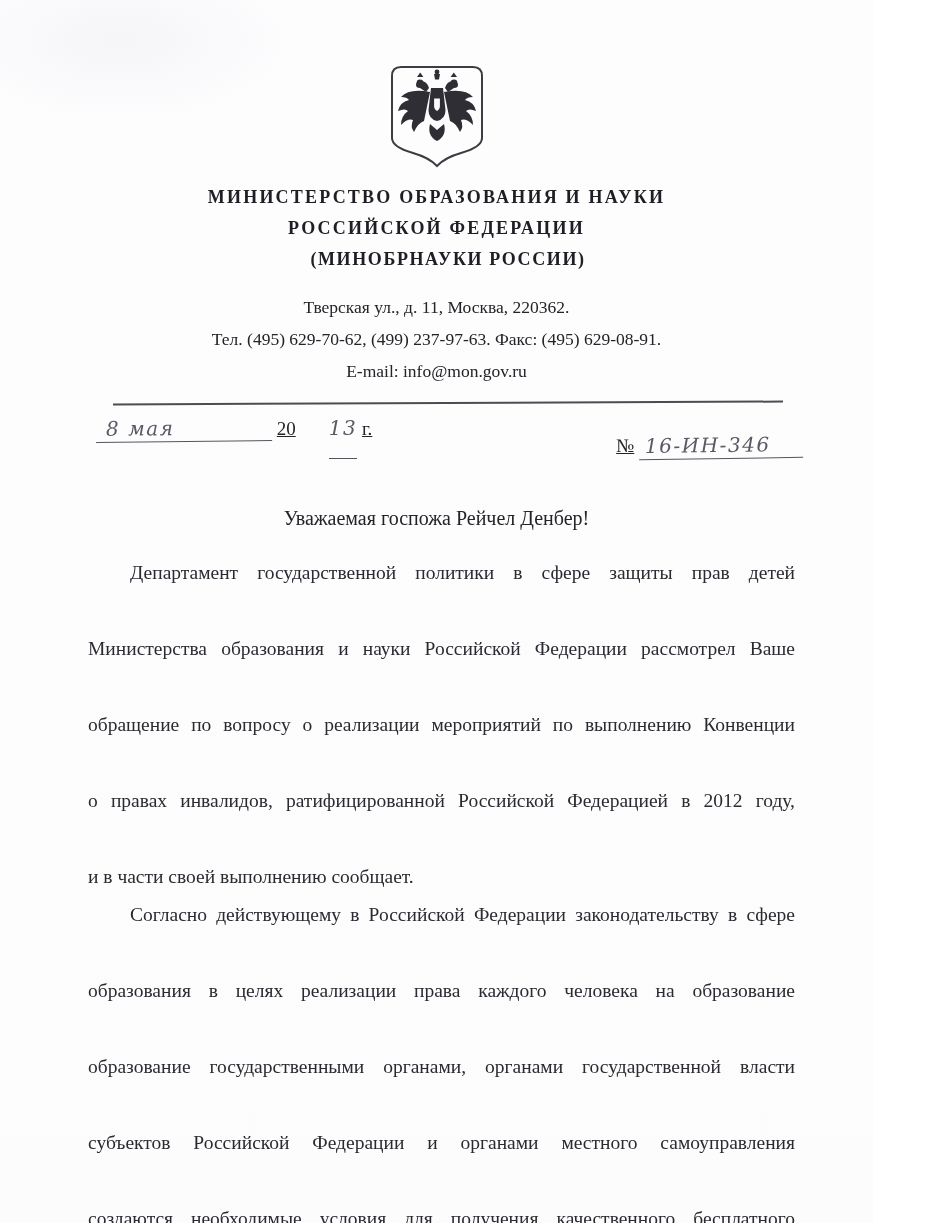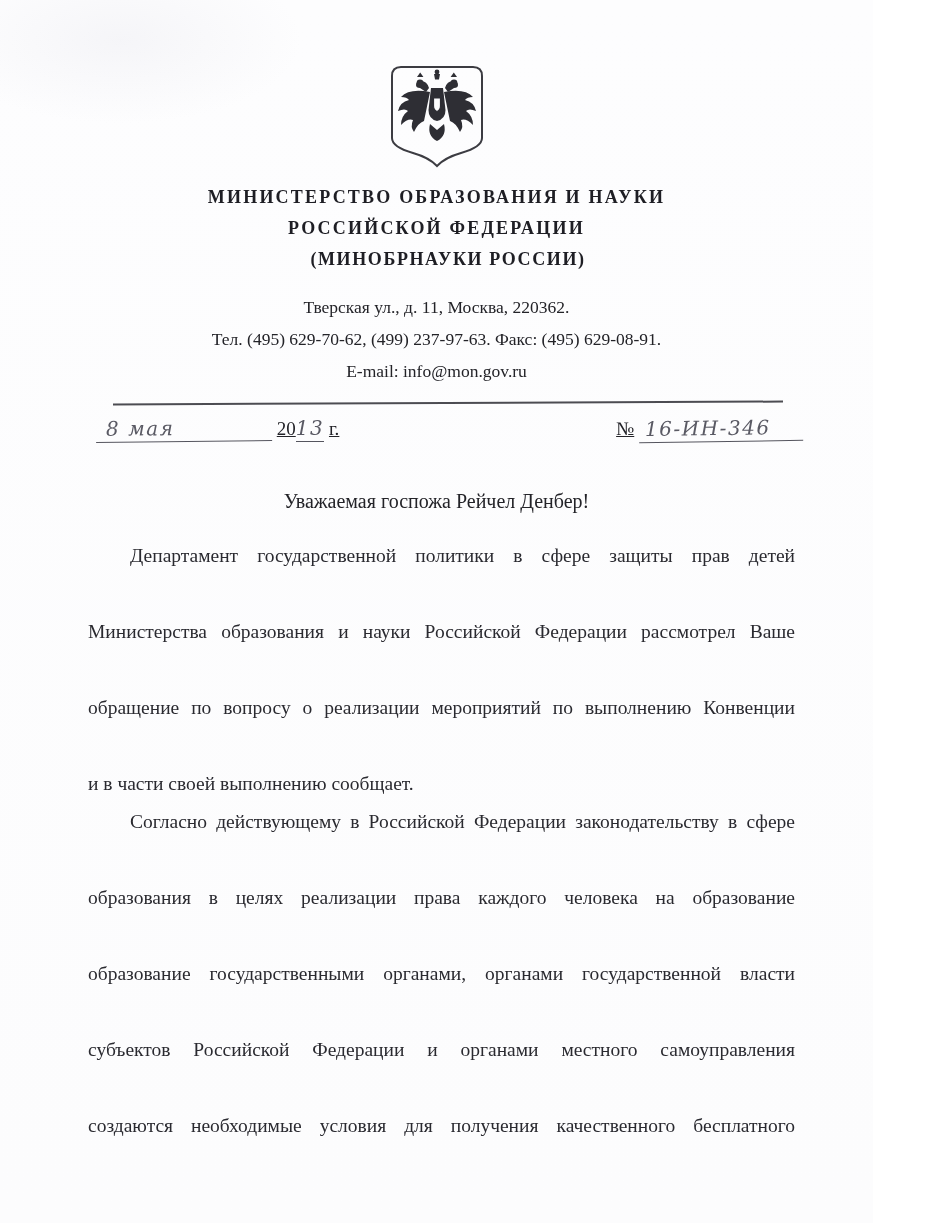--- a/index.html
+++ b/index.html
@@ -41,21 +41,21 @@
     font-size:19px;
   }
   .hw{
     font-style:italic;
     color:#5a5a64;
     letter-spacing:1.5px;
     font-size:20px;
     font-family:"DejaVu Serif", serif;
   }
   .u-long{display:inline-block;min-width:160px;border-bottom:1.5px solid #55555e;padding:0 6px 1px 10px;transform:rotate(-.6deg);}
-  .u-short{display:inline-block;min-width:26px;border-bottom:1.5px solid #55555e;text-align:center;padding-bottom:1px;}
+  .u-short{display:inline-block;min-width:26px;border-bottom:1.5px solid #55555e;text-align:center;padding-bottom:18px;margin-left:33px;}
   .u-num{display:inline-block;min-width:150px;border-bottom:1.5px solid #55555e;padding:0 8px 1px 6px;transform:rotate(-.8deg);}
   .date-left span.printed, .date-right span.printed{color:#232328;text-decoration:underline;}
   
   .salutation{
     margin-top:48px;
     text-align:center;
     font-size:20px;color:#232328;
   }
   .body-text{
     margin:24px 78px 0 88px;
@@ -118,20 +118,21 @@
     </div>
   </div>
 
   <div class="salutation">Уважаемая госпожа Рейчел Денбер!</div>
 
   <div class="body-text">
     <div>
       <div class="jline indent">Департамент государственной политики в сфере защиты прав детей</div>
       <div class="jline">Министерства образования и науки Российской Федерации рассмотрел Ваше</div>
       <div class="jline">обращение по вопросу о реализации мероприятий по выполнению Конвенции</div>
+      <div class="jline">о правах инвалидов, ратифицированной Российской Федерацией в 2012 году,</div>
       <div class="lastline">и в части своей выполнению сообщает.</div>
     </div>
     <div>
       <div class="jline indent">Согласно действующему в Российской Федерации законодательству в сфере</div>
       <div class="jline">образования в целях реализации права каждого человека на образование</div>
       <div class="jline">образование государственными органами, органами государственной власти</div>
       <div class="jline">субъектов Российской Федерации и органами местного самоуправления</div>
       <div class="jline">создаются необходимые условия для получения качественного бесплатного</div>
 
     </div>

